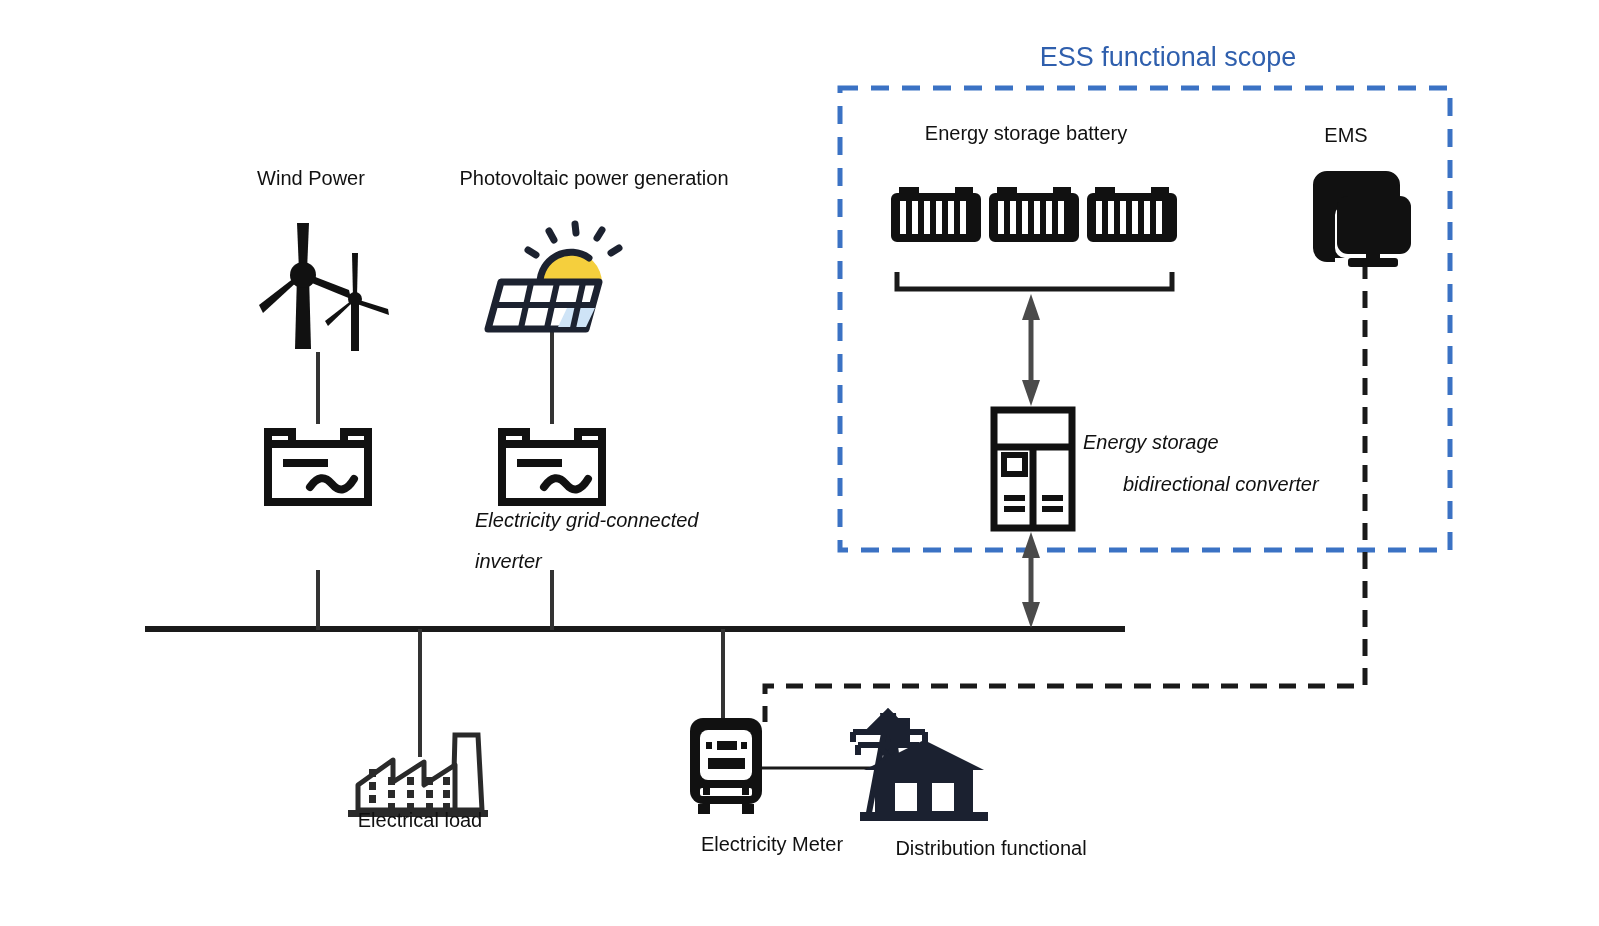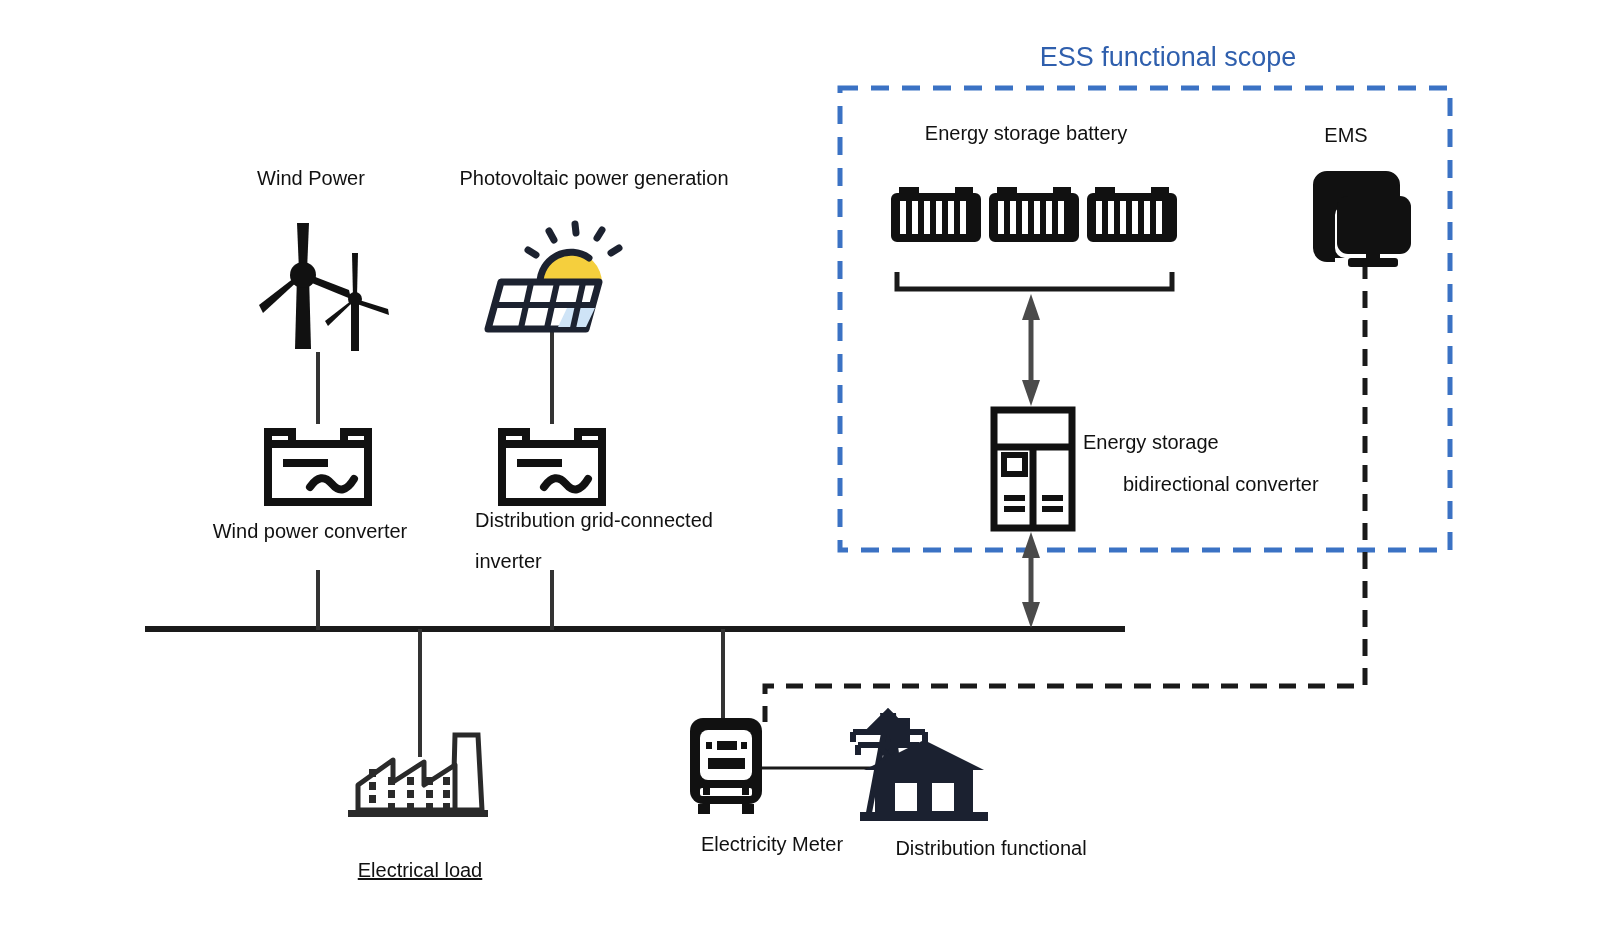--- a/index.html
+++ b/index.html
@@ -32,20 +32,21 @@
     color: #111111;
     white-space: pre;
     line-height: 1.28;
   }
   .lbl-center {
     text-align: center;
     transform: translateX(-50%);
   }
   .lbl-left {
     text-align: left;
+    font-style: italic;
   }
   .title-ess {
     color: #2f5fad;
     font-size: 27px;
   }
   .f28 { font-size: 20px; }
 </style>
 </head>
 <body>
 
@@ -303,27 +304,26 @@
   <div class="lbl lbl-center title-ess" style="left:1168px; top:40px;">ESS functional scope</div>
 
   <div class="lbl lbl-center f28" style="left:311px; top:166px;">Wind Power</div>
 
   <div class="lbl lbl-center f28" style="left:594px; top:166px;">Photovoltaic power generation</div>
 
   <div class="lbl lbl-center f28" style="left:1026px; top:121px;">Energy storage battery</div>
 
   <div class="lbl lbl-center f28" style="left:1346px; top:123px;">EMS</div>
 
-  <div class="lbl lbl-center f28" style="left:310px; top:519px;">Wind power converter</div>
-
-  <div class="lbl lbl-left f28" style="left:475px; top:508px;">Distribution grid-connected</div>
+
+  <div class="lbl lbl-left f28" style="left:475px; top:508px;">Electricity grid-connected</div>
   <div class="lbl lbl-left f28" style="left:475px; top:549px;">inverter</div>
 
   <div class="lbl lbl-left f28" style="left:1083px; top:430px;">Energy storage</div>
   <div class="lbl lbl-left f28" style="left:1123px; top:472px;">bidirectional converter</div>
 
-  <div class="lbl lbl-center f28" style="left:420px; top:858px;text-decoration:underline;">Electrical load</div>
+  <div class="lbl lbl-center f28" style="left:420px; top:808px;">Electrical load</div>
 
   <div class="lbl lbl-center f28" style="left:772px; top:832px;">Electricity Meter</div>
 
   <div class="lbl lbl-center f28" style="left:991px; top:836px;">Distribution functional</div>
 
 </div>
 
 </body></html>

